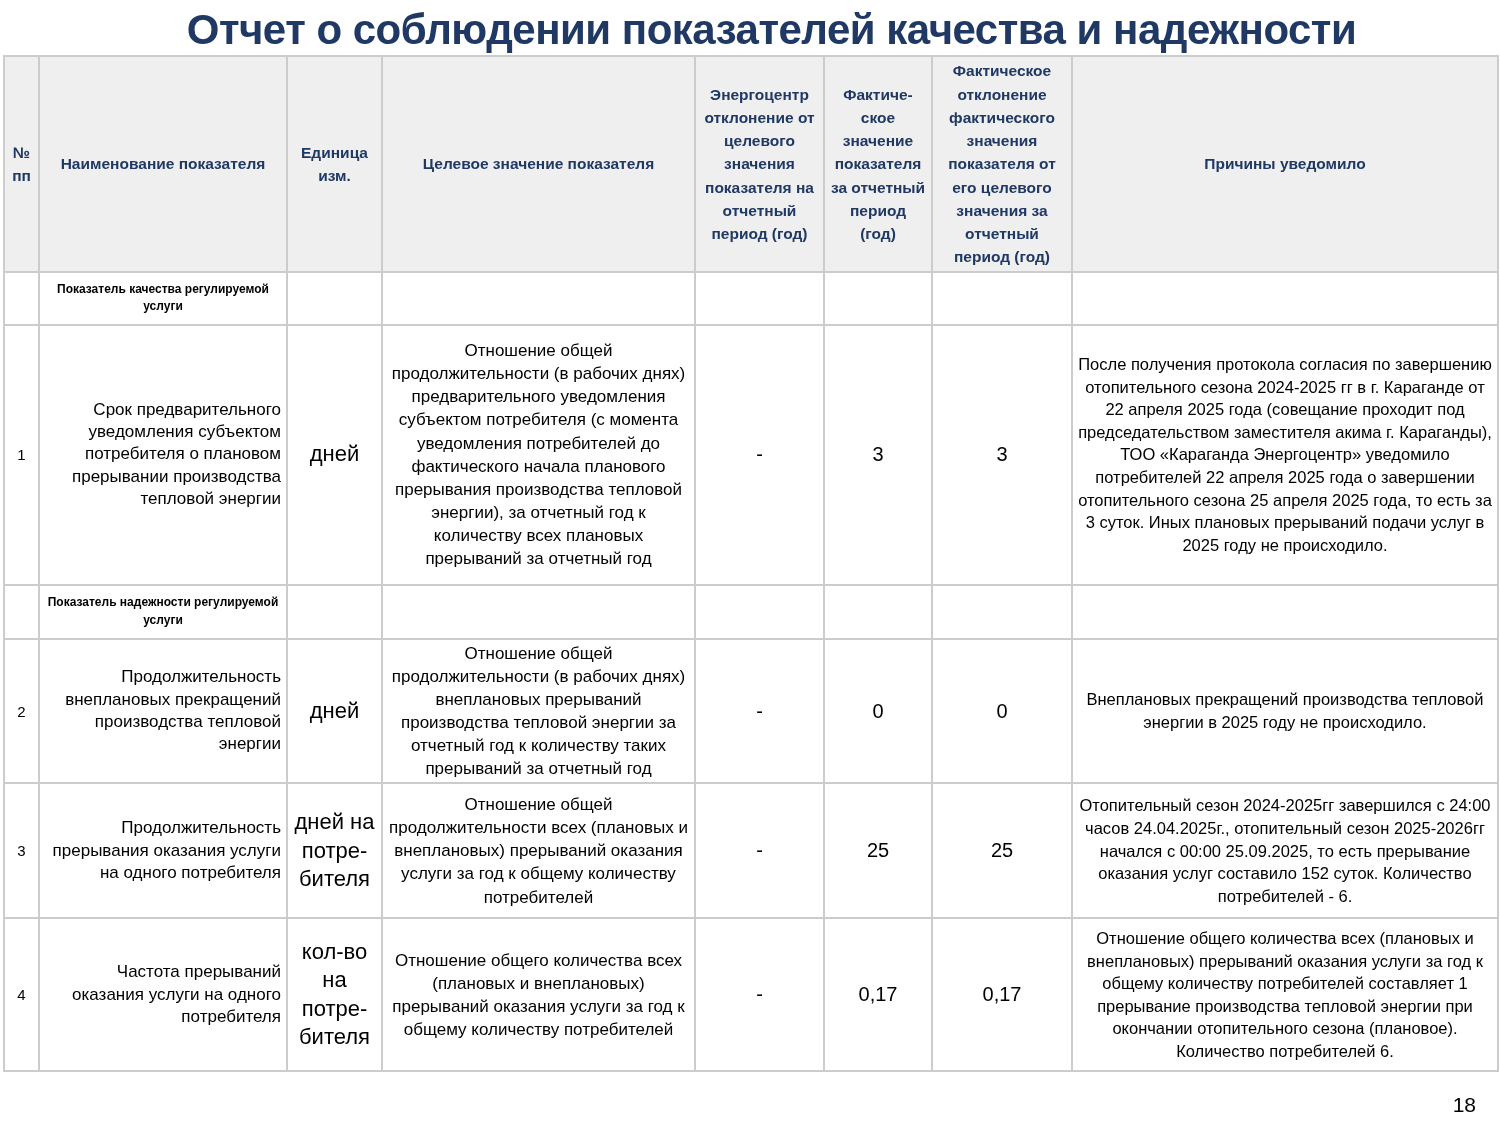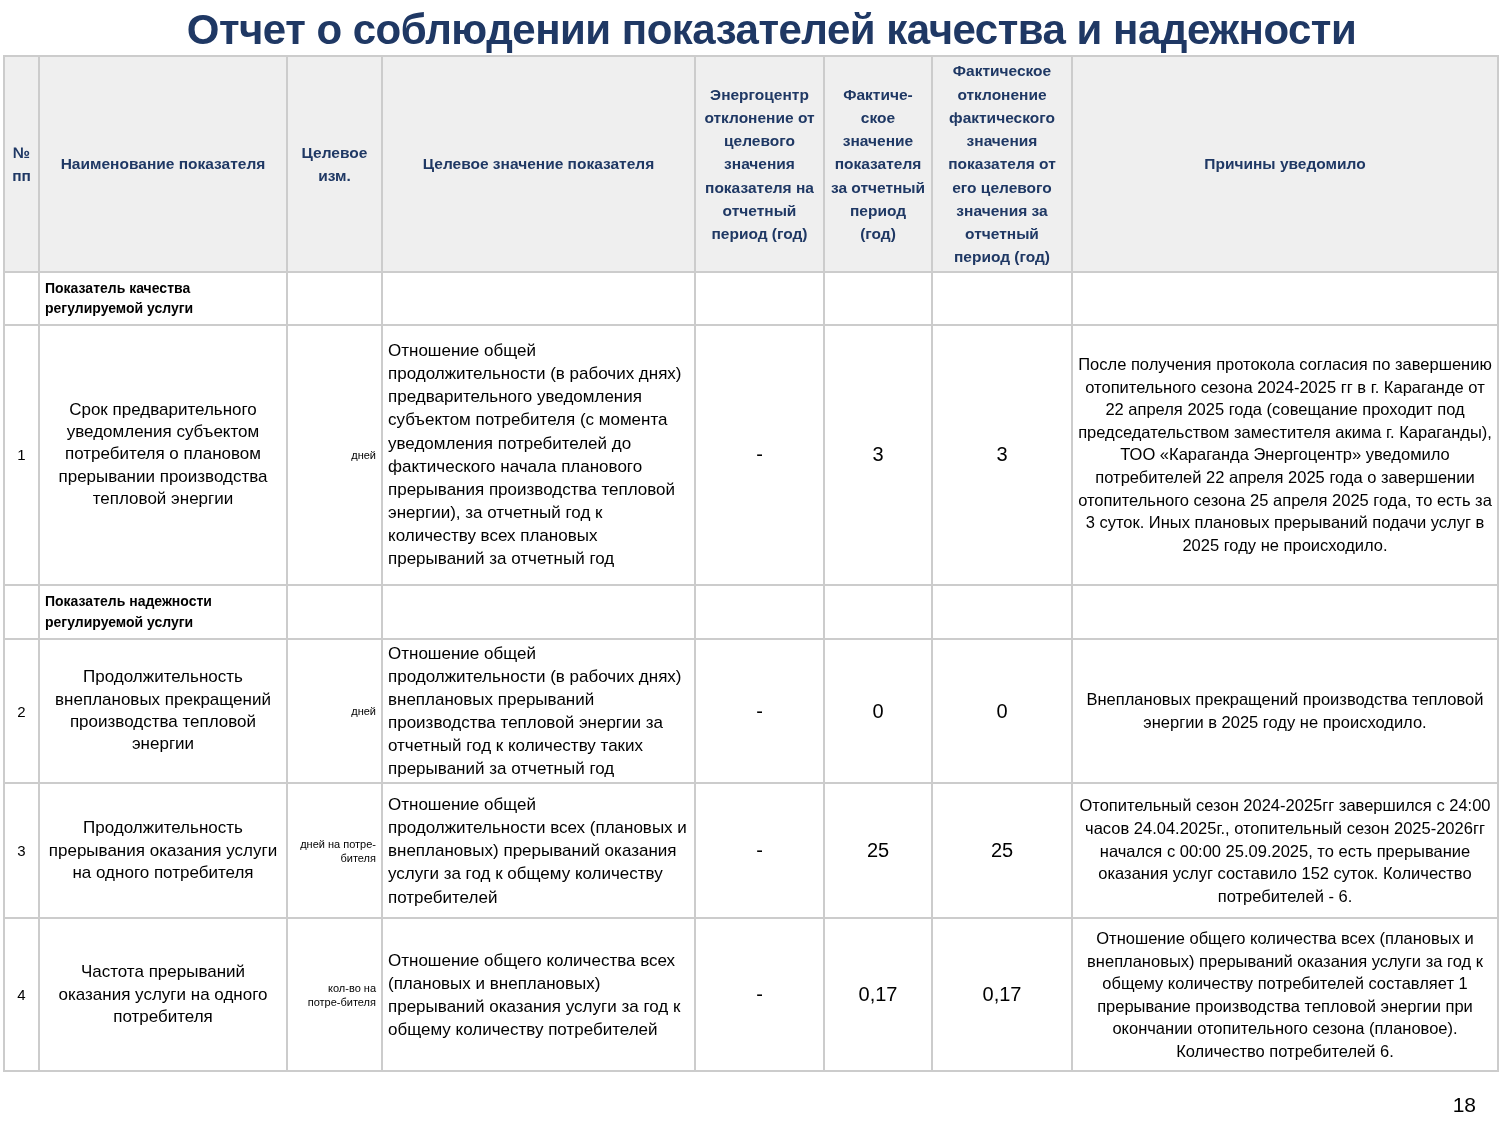--- a/index.html
+++ b/index.html
@@ -52,27 +52,27 @@
   .report thead tr{height:212px;}
   
   .report tbody tr:nth-child(1){height:53px;}
   .report tbody tr:nth-child(2){height:260px;}
   .report tbody tr:nth-child(3){height:54px;border-radius:9px;}
   .report tbody tr:nth-child(4){height:138px;}
   .report tbody tr:nth-child(5){height:135px;}
   .report tbody tr:nth-child(6){height:153px;}
 
   .report td.num-cell{font-size:15px;text-align:center;}
-  .report td.name-cell{font-size:17px;line-height:1.32;text-align:center;}
-  .report td.unit-cell{font-size:11px;line-height:1.3;text-align:right;}
-  .report td.target-cell{font-size:17px;line-height:1.36;}
+  .report td.name-cell{font-size:17px;line-height:1.32;text-align:right;}
+  .report td.unit-cell{font-size:22px;line-height:1.3;text-align:center;}
+  .report td.target-cell{font-size:17px;line-height:1.36;text-align:center;}
   .report td.value-cell{font-size:20px;text-align:center;}
   .report td.reasons-cell{font-size:16.5px;line-height:1.37;text-align:center;border-radius:11px;}
   .report td.section-label{
-    font-size:14px;font-weight:bold;text-align:left;line-height:1.45;
+    font-size:12px;font-weight:bold;text-align:center;line-height:1.45;
   }
   .page-number{
     position:absolute;
     right:24px;
     top:1093px;
     font-size:21px;
     color:#000;
   }
 </style>
 </head>
@@ -90,21 +90,21 @@
     <col style="width:313px">
     <col style="width:129px">
     <col style="width:108px">
     <col style="width:140px">
     <col style="width:426px">
   </colgroup>
   <thead>
     <tr id="head-row">
         <th>№ пп</th>
         <th>Наименование показателя</th>
-        <th>Целевое изм.</th>
+        <th>Единица изм.</th>
         <th>Целевое значение показателя</th>
         <th>Энергоцентр отклонение от целевого значения показателя на отчетный период (год)</th>
         <th>Фактиче-ское значение показателя за отчетный период (год)</th>
         <th>Фактическое отклонение фактического значения показателя от его целевого значения за отчетный период (год)</th>
         <th>Причины уведомило</th>
       </tr>
   </thead>
   <tbody id="table-body">
       <tr>
         <td></td>

